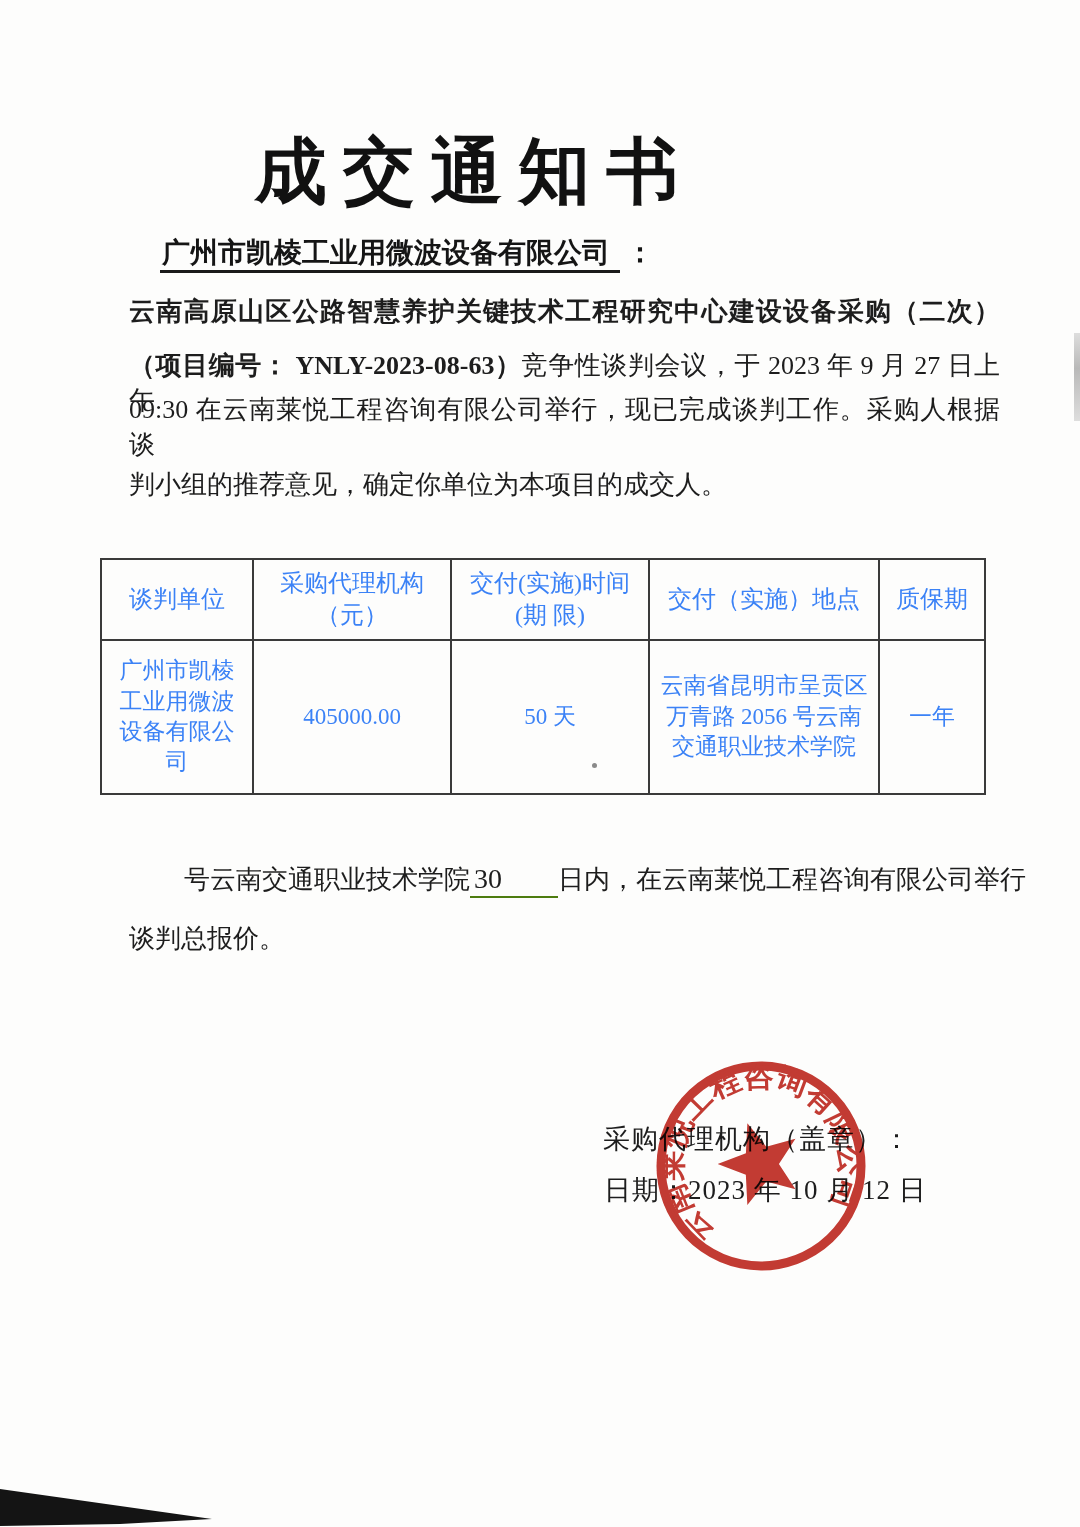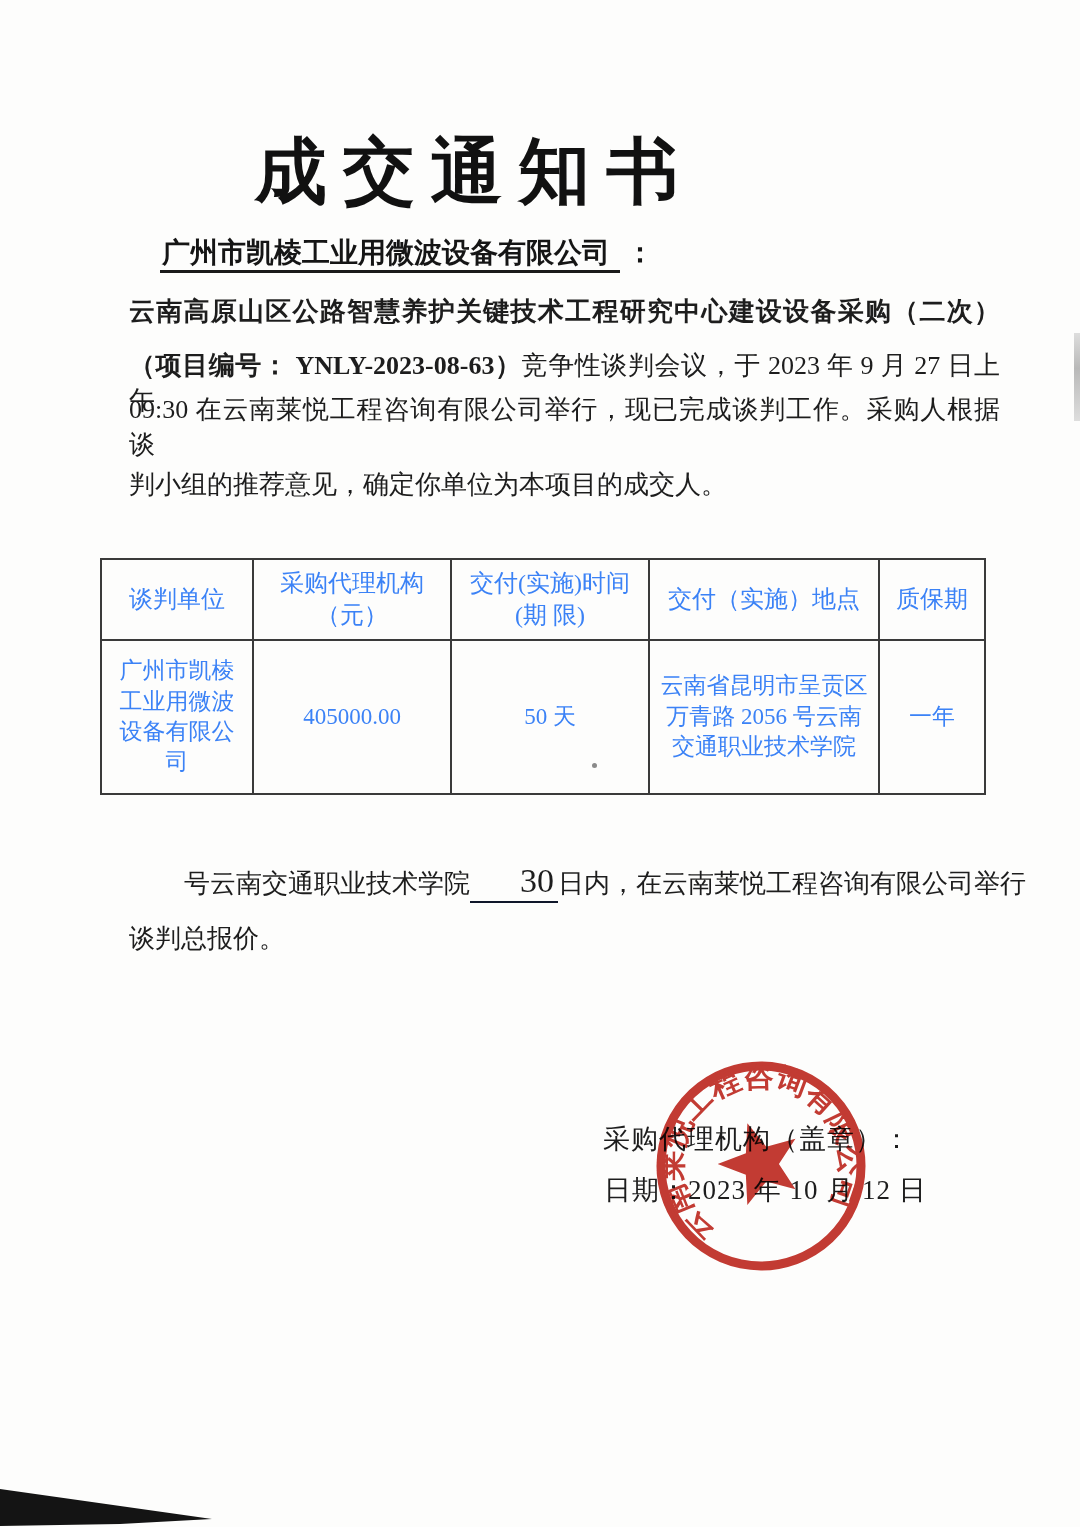--- a/index.html
+++ b/index.html
@@ -44,24 +44,24 @@
   .justify-full {
     white-space: normal;
     text-align: justify;
     text-align-last: justify;
   }
   .bold { font-weight: bold; }
 
   .blank-fill {
     display: inline-block;
     min-width: 88px;
-    text-align: right;
-    border-bottom: 2px solid #0f172a;
+    text-align: left;
+    border-bottom: 2px solid #4d7c0f;
     padding: 0 4px 1px 4px;
-    font-size: 34px;
+    font-size: 28px;
   }
 
   table.award {
     position: absolute;
     left: 100px; top: 558px;
     width: 884px;
     border-collapse: collapse;
     table-layout: fixed;
     font-size: 24px;
     color: #3b82f6;

